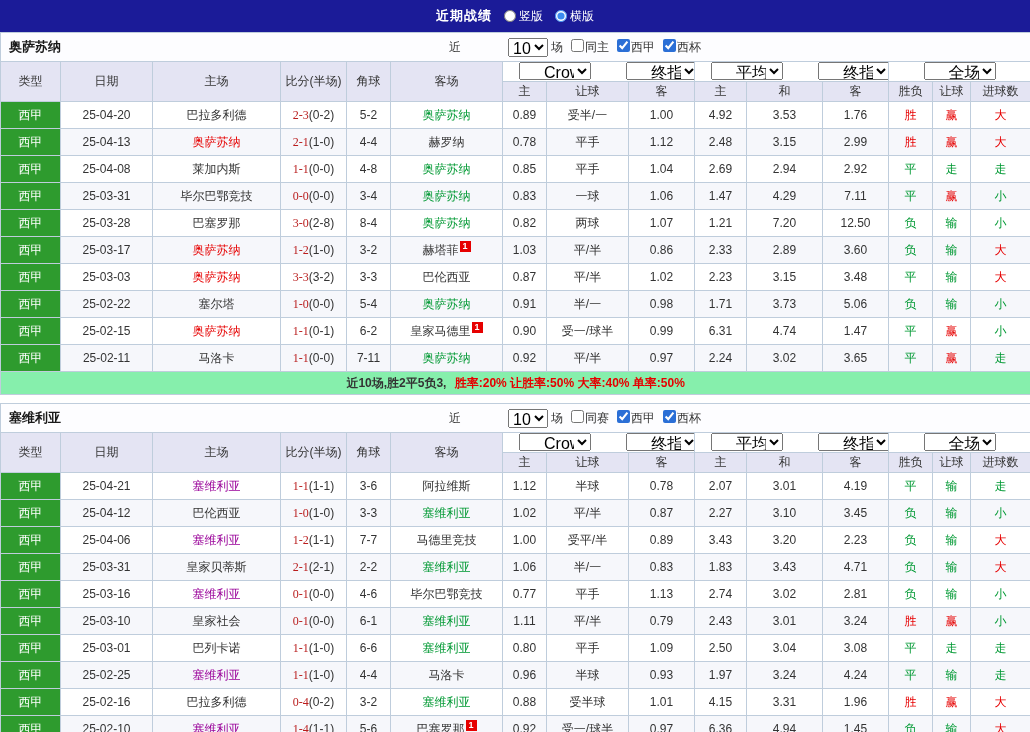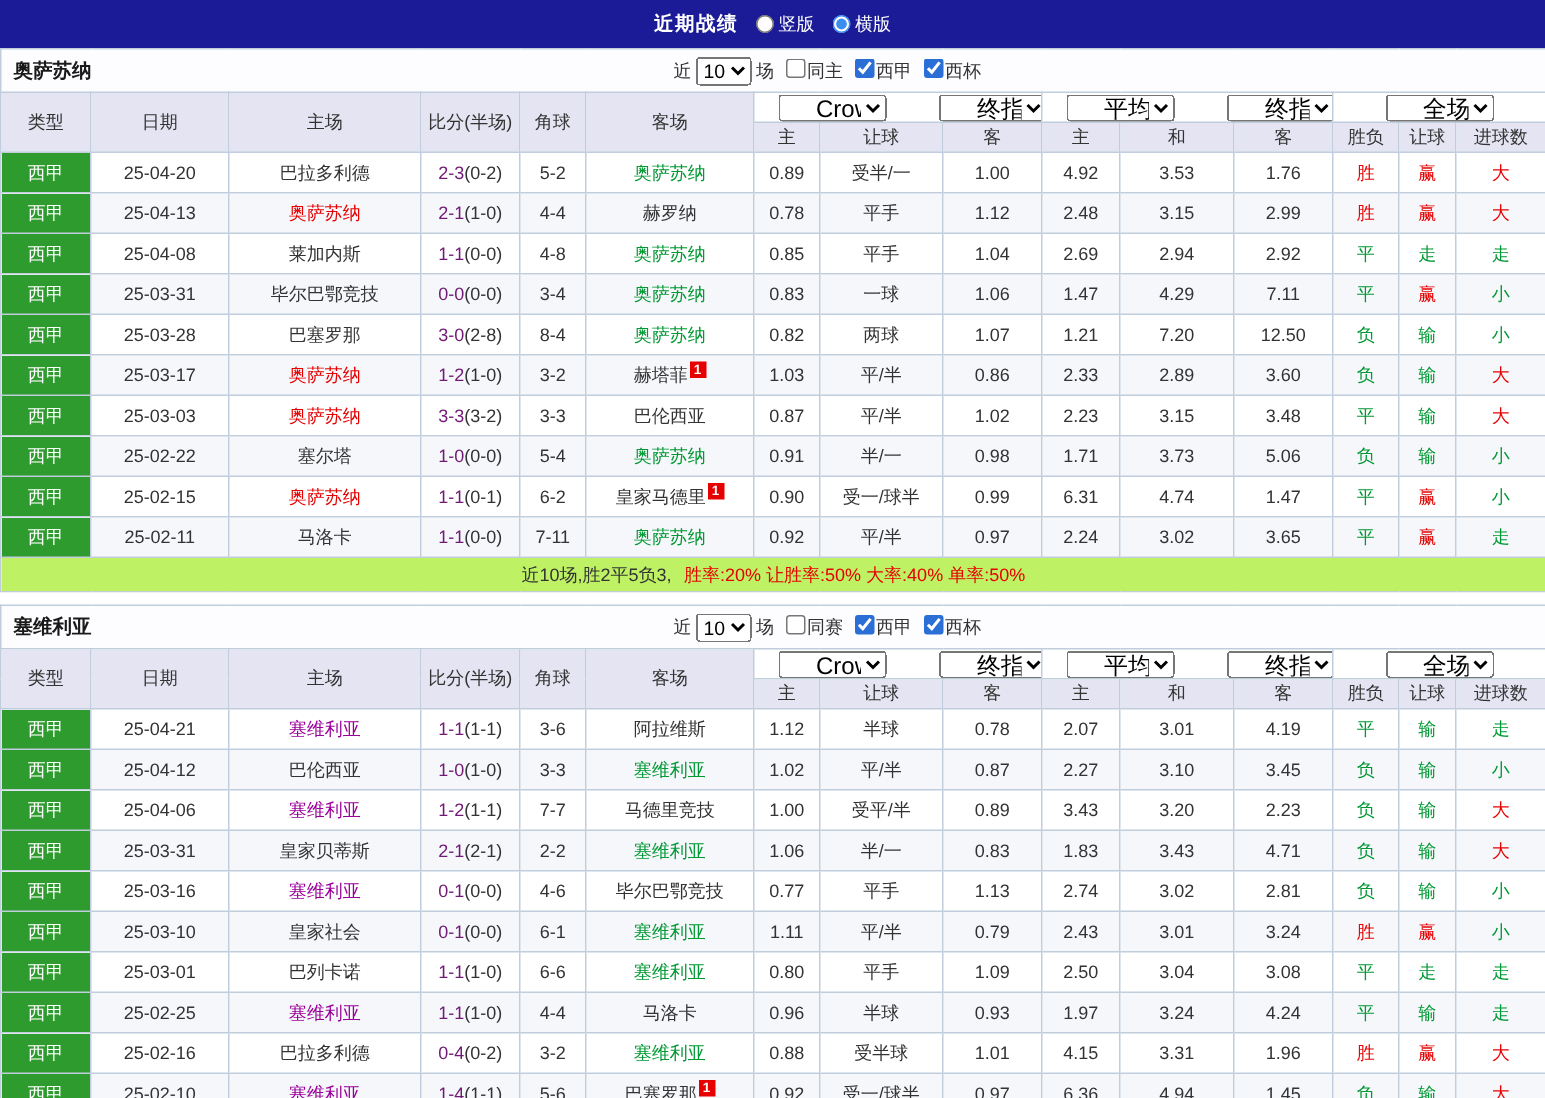--- a/index.html
+++ b/index.html
@@ -8,38 +8,38 @@
   .topbar .title{color:#fff;font-weight:bold;font-size:13px;letter-spacing:1px;}
   .topbar label{color:#fff;display:flex;align-items:center;gap:3px;cursor:pointer;font-size:12px;}
   .topbar input[type=radio]{width:12px;height:12px;margin:0;accent-color:#3b8df0;}
   .gap{height:8px;background:#fff;}
   table{width:1030px;border-collapse:collapse;table-layout:fixed;}
   td,th{border:1px solid #bfcddc;text-align:center;padding:0;font-weight:normal;overflow:hidden;white-space:nowrap;font-size:12px;color:#333;}
   .filter-cell{height:28px;background:#fdfdff;}
   .filter-flex{display:flex;align-items:center;height:100%;}
   .team-name{font-weight:bold;color:#1a1a1a;font-size:13px;padding-left:8px;width:440px;text-align:left;}
   .filters{display:flex;align-items:center;gap:3px;}
-  .filters select{font-size:13px;height:19px;}
+  .filters select{font-size:16px;height:19px;margin-left:44px;}
   .filters label{display:flex;align-items:flex-start;margin-left:5px;cursor:pointer;}
   .filters input[type=checkbox]{width:13px;height:13px;margin:0 1px 0 0;accent-color:#2b6fd6;}
   th.main-head{background:#e4e4f3;color:#333;height:39px;}
   th.sel-cell{background:#ffffff;height:19px;}
   th.sel-cell select{font-size:16px;height:18px;margin:0 16px;max-width:72px;padding-left:20px;}
   th.sub-head{background:#e4e4f3;height:19px;}
   tbody td{height:26px;line-height:26px;}
   tbody tr:nth-child(even){background:#f6f7fb;}
   td.league-cell{background:#2e9b2e;color:#fff;}
   .c-red{color:#e60000;}
   .c-green{color:#009933;}
   .c-purple{color:#990099;}
   .c-black{color:#333;}
-  td.score-cell .ft{color:#701a75;}
+  td.score-cell .ft{color:#b91c1c;font-family:Liberation Serif, serif;}
   td.score-cell .ht{color:#333;}
   .card{display:inline-block;background:#e60000;color:#fff;font-size:9px;line-height:11px;width:11px;height:11px;vertical-align:super;margin-left:1px;text-align:center;font-weight:bold;}
-  td.summary-cell{height:22px;background:#bef264;}
+  td.summary-cell{height:22px;background:#86efac;font-weight:bold;}
   .summary-prefix{color:#333;}
   .summary-stats{color:#e60000;margin-left:5px;}
 </style>
 </head>
 <body>
 
 <div class="topbar">
   <span class="title">近期战绩</span>
   <label>
     <input type="radio" name="layout" style="">

